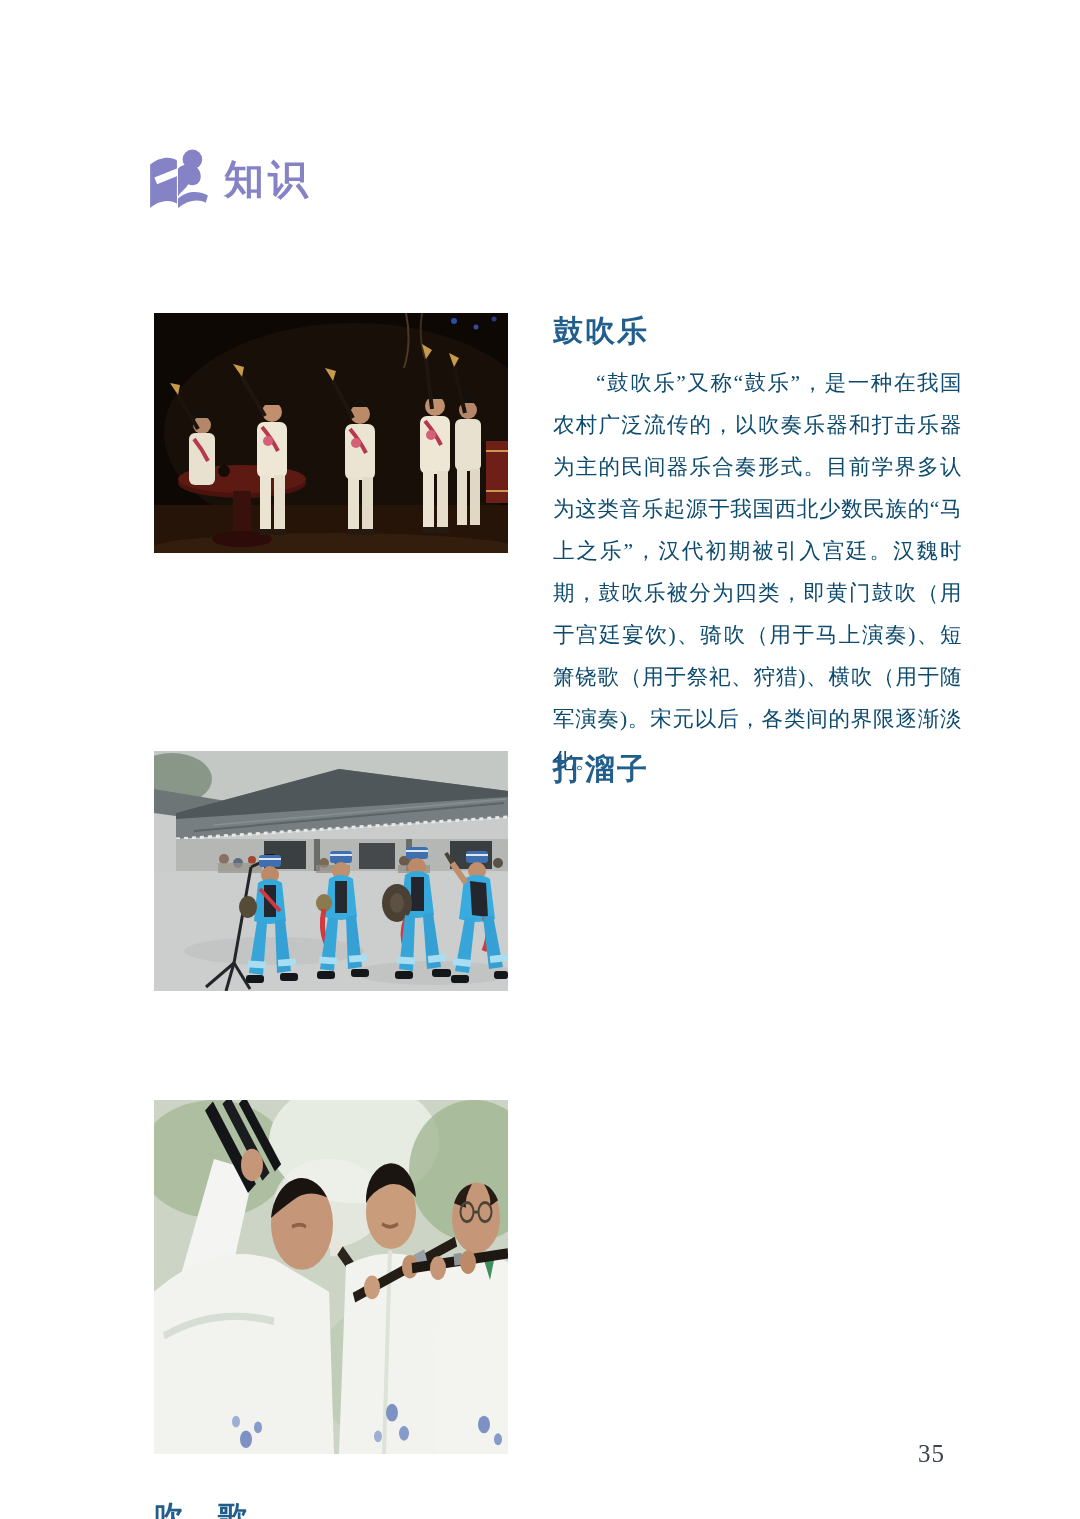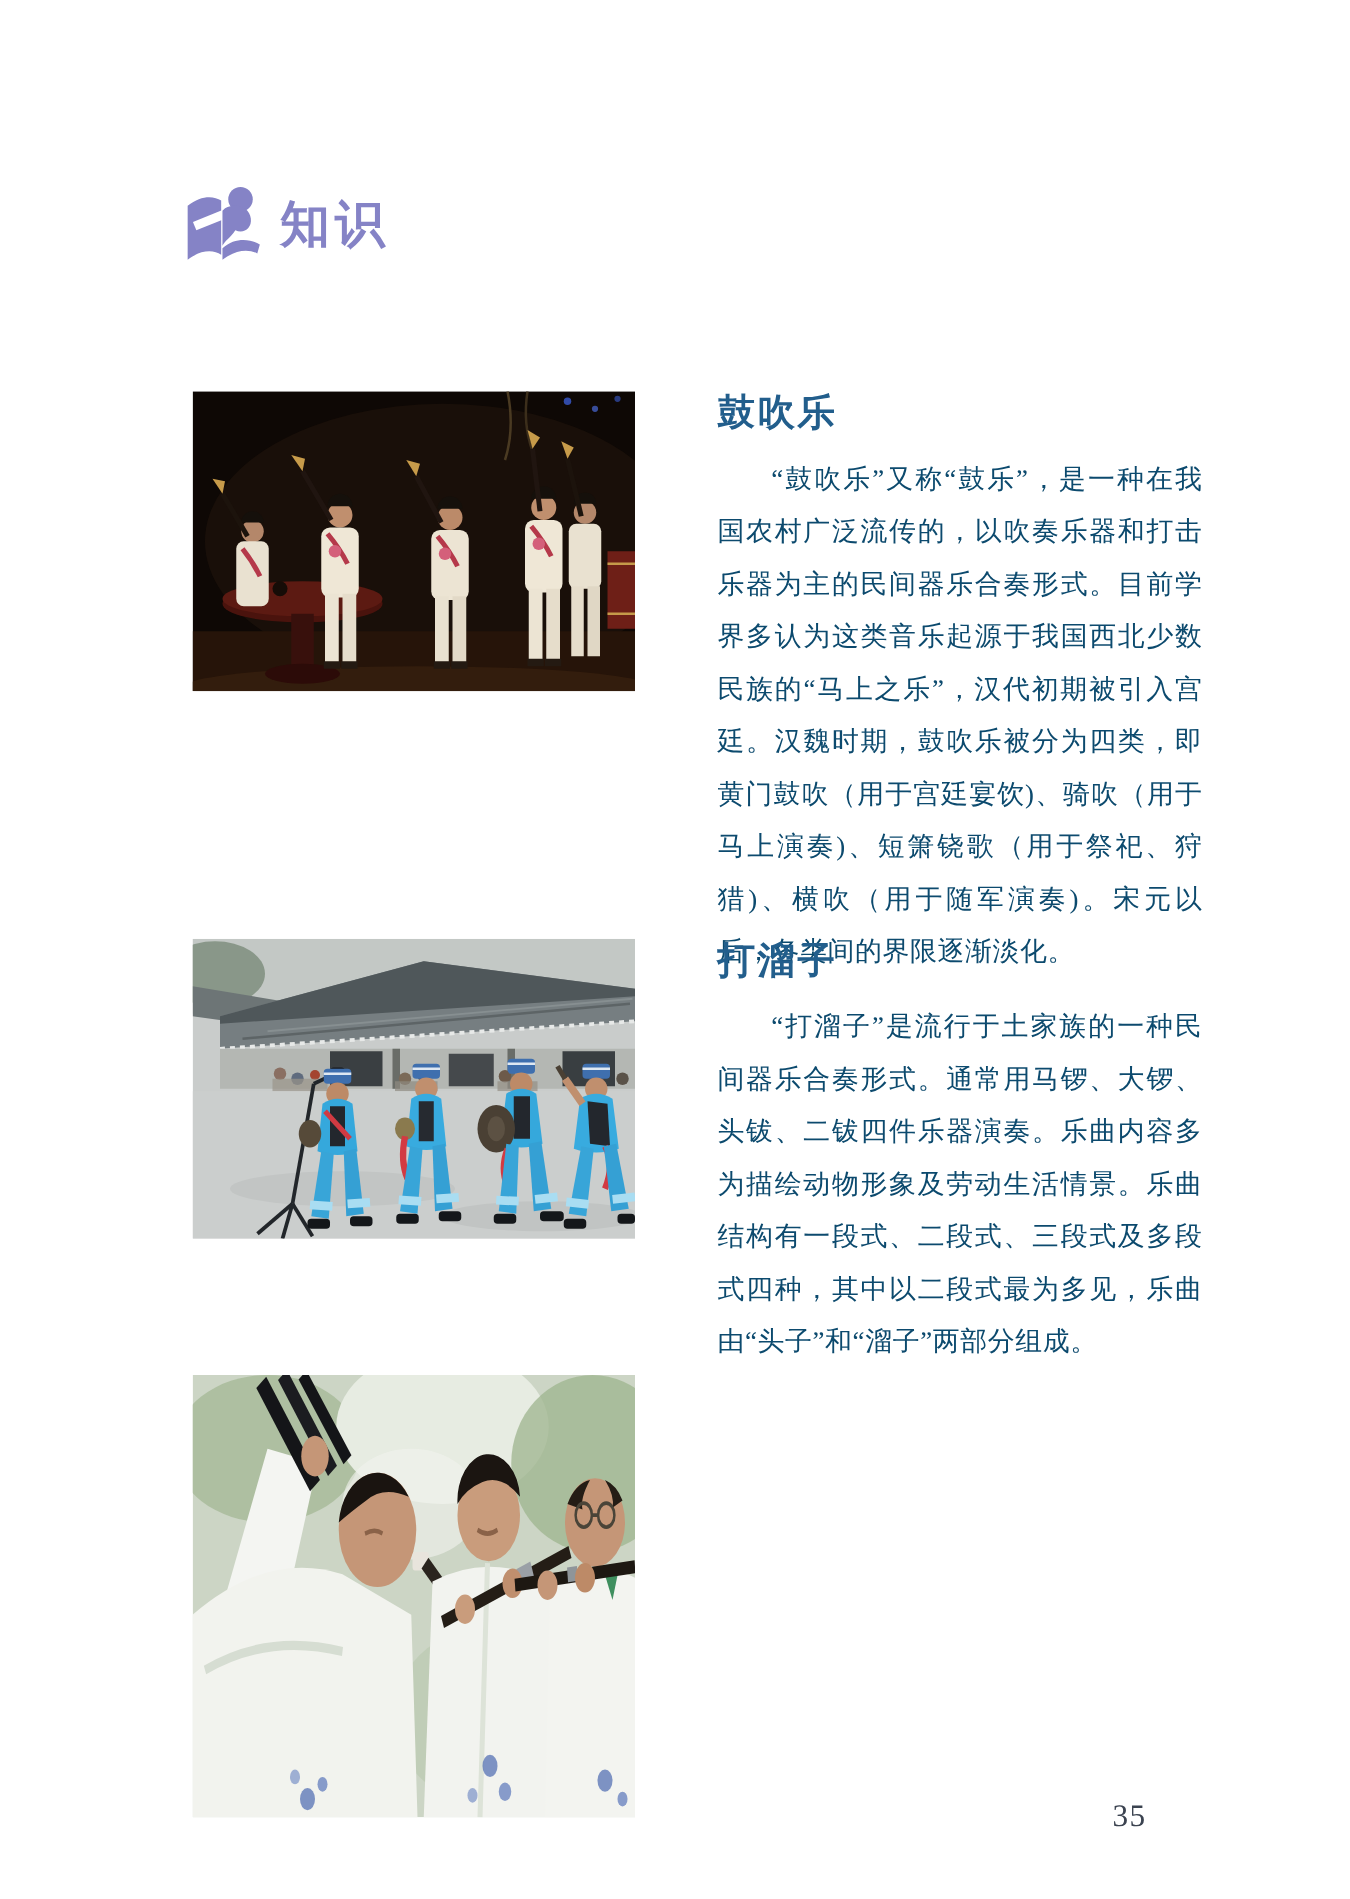--- a/index.html
+++ b/index.html
@@ -7,37 +7,37 @@
   .page {
     position:relative; width:1080px; height:1519px; background:#ffffff;
     font-family:"Liberation Serif","DejaVu Serif",serif; overflow:hidden;padding-left:12px;
   }
   .header { position:absolute; left:146px; top:146px; display:flex; align-items:center; gap:12px; }
   .header .icon svg { width:66px; height:66px; display:block; }
   .header .title {
     font-family:"DejaVu Sans","Liberation Sans",sans-serif;
     font-size:40px; font-weight:bold; color:#8583c6; letter-spacing:4px;
   }
-  .section { position:absolute; left:154px; width:808px; display:flex; gap:66px; align-items:flex-start; }
+  .section { position:absolute; left:154px; width:808px; display:flex; gap:45px; align-items:flex-start; }
   .sec1 { top:313px; }
   .sec2 { top:751px; }
   .sec3 { top:1100px;flex-direction:column; }
   .photo { width:354px; height:240px; flex:0 0 354px; overflow:hidden; }
   .photo svg { width:100%; height:100%; display:block; }
   .texts { flex:1; min-width:0; }
   h2.heading {
     font-size:30px; line-height:36px; font-weight:bold; color:#225e8c;
     margin:0 0 13px 0; letter-spacing:2px;
   }
   p.body {
     font-size:21.5px; line-height:42px; color:#0c4a6e;
     text-align:justify; text-indent:2em; letter-spacing:0.5px;
   }
   .pageno {
-    position:absolute; left:890px; top:1440px;
+    position:absolute; left:918px; top:1440px;
     font-size:25px; color:#3b4350; letter-spacing:1px;
   }
 </style>
 </head>
 <body>
 
 <div class="page">
 
   <header class="header">
     <span class="icon">
@@ -232,21 +232,20 @@
         <path d="M311 166 l10 2 -6 54 -14 -2 z" fill="#38a5d8"></path>
         <path d="M329 166 l10 -2 10 52 -14 2 z" fill="#35a0d4"></path>
         <rect x="299" y="208" width="18" height="7" fill="#a9ddf2" transform="rotate(6 308 211)"></rect>
         <rect x="336" y="204" width="18" height="7" fill="#a9ddf2" transform="rotate(-6 345 207)"></rect>
         <rect x="297" y="224" width="18" height="8" rx="3" fill="#14171a"></rect>
         <rect x="340" y="220" width="14" height="8" rx="3" fill="#14171a"></rect>
       </svg>
     </figure>
     <div class="texts">
       <h2 class="heading">打溜子</h2>
-      <p class="body">“打溜子”是流行于土家族的一种民间器乐合奏形式。通常用马锣、大锣、头钹、二钹四件乐器演奏。乐曲内容多为描绘动物形象及劳动生活情景。乐曲结构有一段式、二段式、三段式及多段式四种，其中以二段式最为多见，乐曲由“头子”和“溜子”两部分组成。</p>
     </div>
   </section>
 
   <section class="section sec3">
     <figure class="photo">
       <svg viewBox="0 0 354 240" preserveAspectRatio="none" aria-hidden="true">
         <rect width="354" height="240" fill="#ccd5c5"></rect>
         <ellipse cx="60" cy="40" rx="75" ry="40" fill="#a8bb9a" opacity="0.85"></ellipse>
         <ellipse cx="200" cy="28" rx="85" ry="42" fill="#e7ece2"></ellipse>
         <ellipse cx="320" cy="48" rx="65" ry="48" fill="#9db48e" opacity="0.75"></ellipse>

